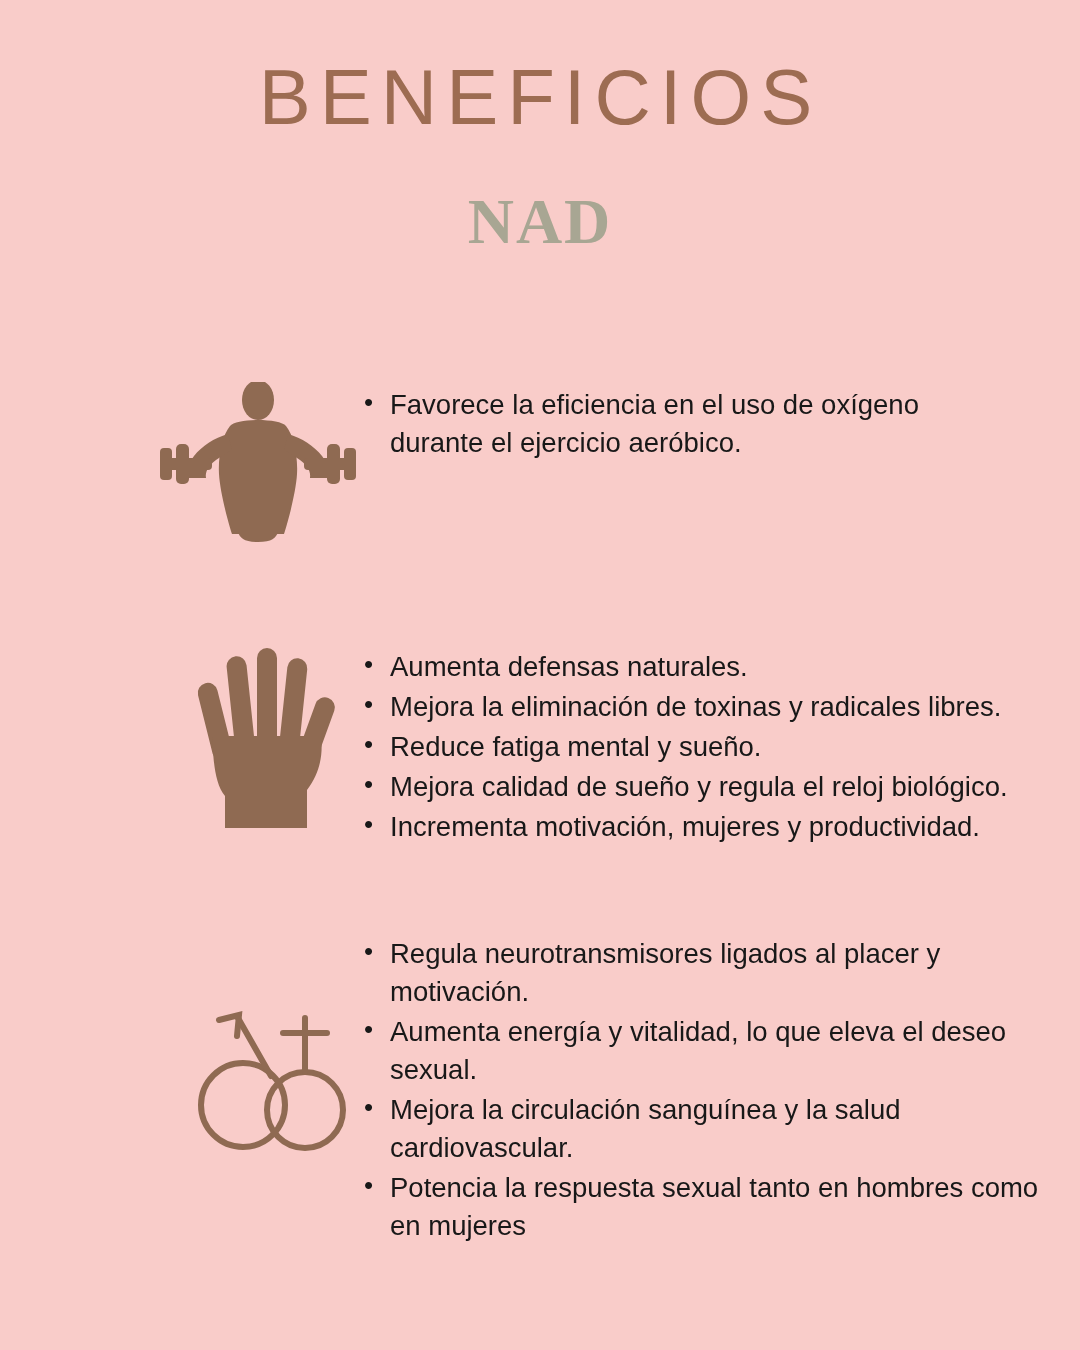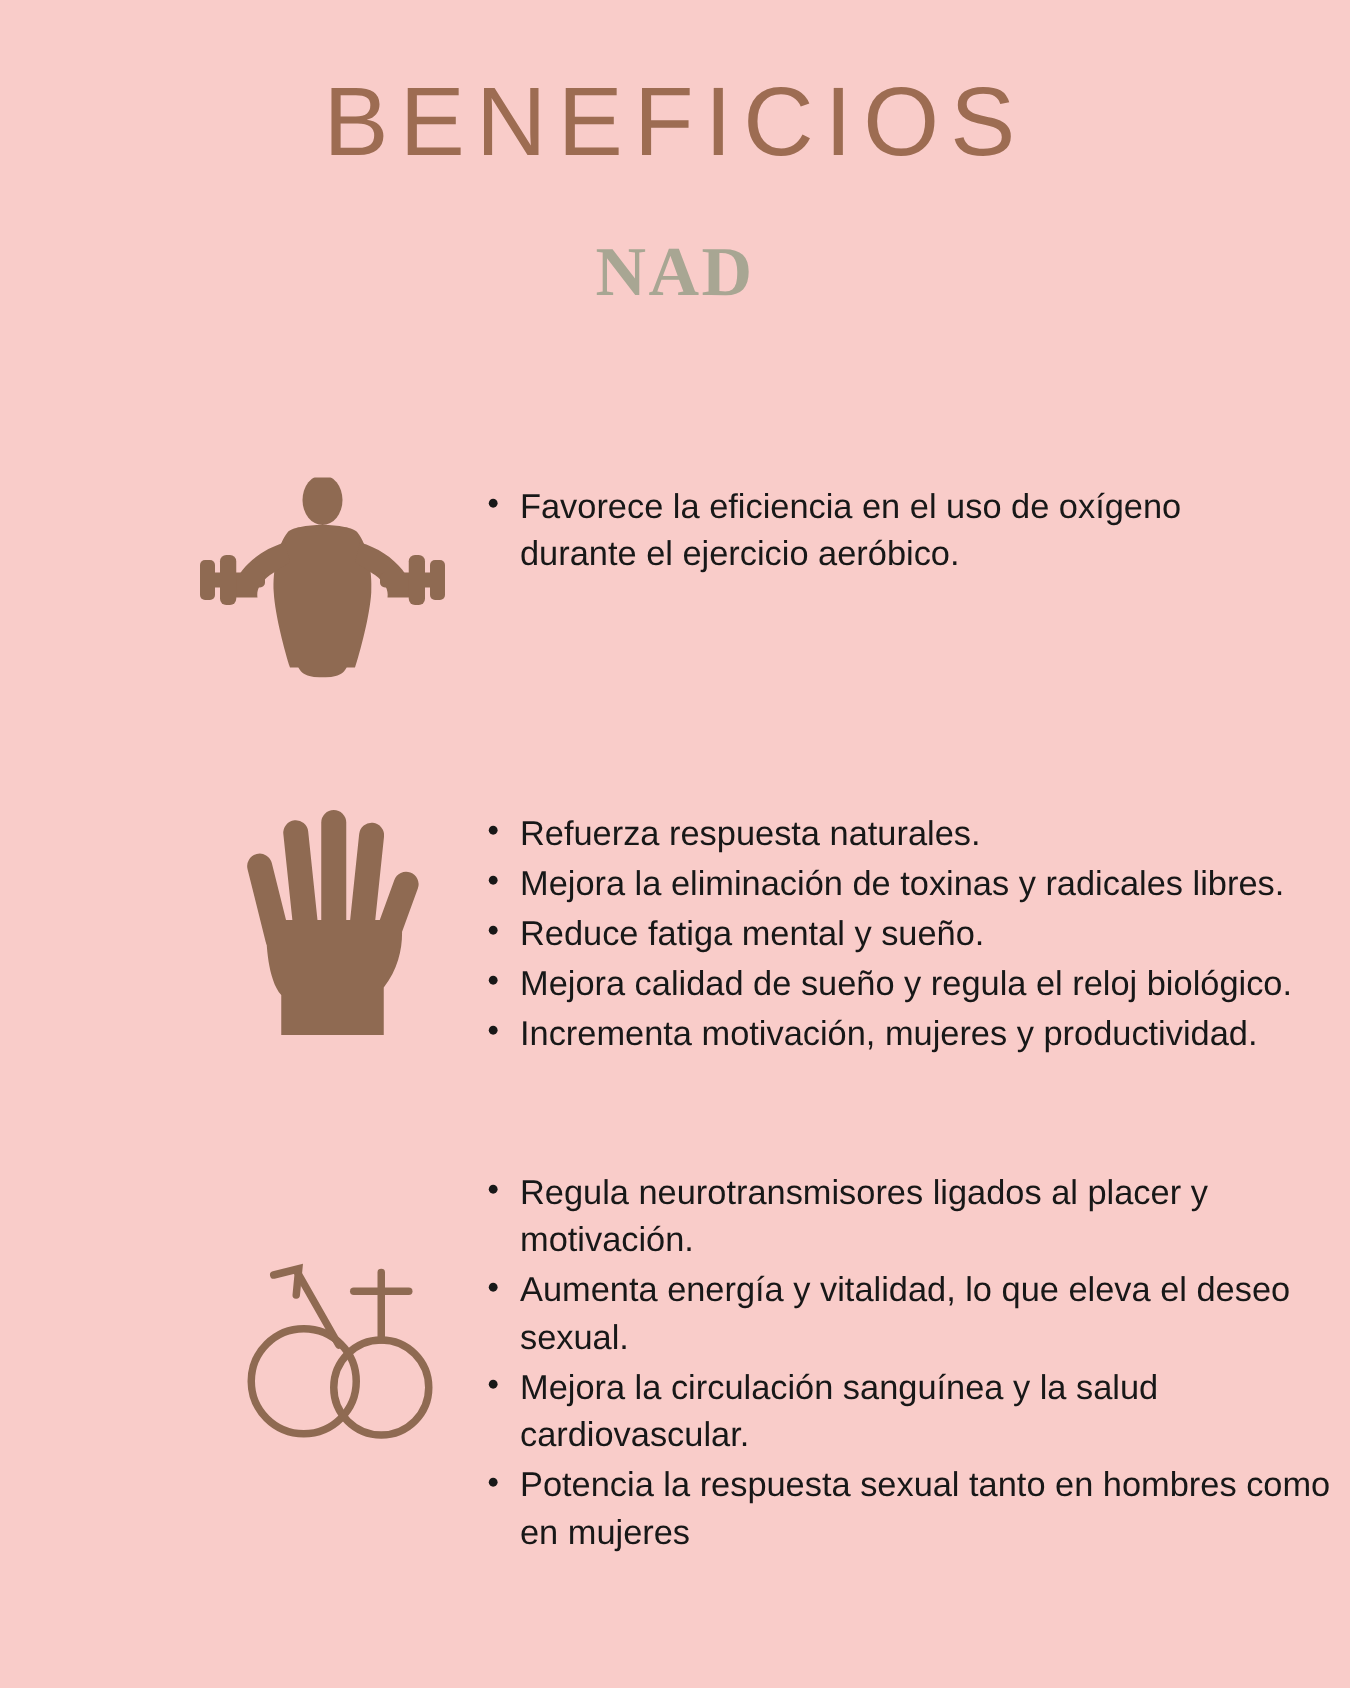--- a/index.html
+++ b/index.html
@@ -35,33 +35,32 @@
     font-weight: 300;
     line-height: 1.0;
   }
   .subtitle {
     position: absolute;
     top: 190px;
     left: 0;
     width: 1080px;
     text-align: center;
     font-family: "Liberation Serif", serif;
-    font-size: 56px;
+    font-size: 64px;
     font-weight: 700;
     letter-spacing: 2px;
     color: #a8a693;
     line-height: 1.0;
   }
 
   
   .section {
     position: absolute;
     display: flex;
     align-items: flex-start;
-    gap: 26px;
   }
   .icon-box {
     flex: 0 0 auto;
     display: flex;
     align-items: center;
     justify-content: center;
   }
   .bullets {
     margin: 0;
     padding: 0;
@@ -159,21 +158,21 @@
           <rect x="62" y="8" width="20" height="112" rx="10"></rect>
           <rect x="88" y="18" width="20" height="102" rx="10" transform="rotate(6 98 69)"></rect>
 
           <rect x="112" y="56" width="20" height="66" rx="10" transform="rotate(20 122 89)"></rect>
 
           <path d="M18 96 C18 96 16 140 30 156 L30 188 L112 188 L112 150 C126 132 128 112 126 96 Z"></path>
         </g>
       </svg>
     </div>
     <ul class="bullets">
-      <li>Refuerza respuesta naturales.</li>
+      <li>Aumenta defensas naturales.</li>
       <li>Mejora la eliminación de toxinas y radicales libres.</li>
       <li>Reduce fatiga mental y sueño.</li>
       <li>Mejora calidad de sueño y regula el reloj biológico.</li>
       <li>Incrementa motivación, mujeres y productividad.</li>
     </ul>
   </div>
 
   <div class="section" id="section-libido">
     <div class="icon-box">
       <svg width="170" height="160" viewBox="0 0 170 160" aria-hidden="true">

